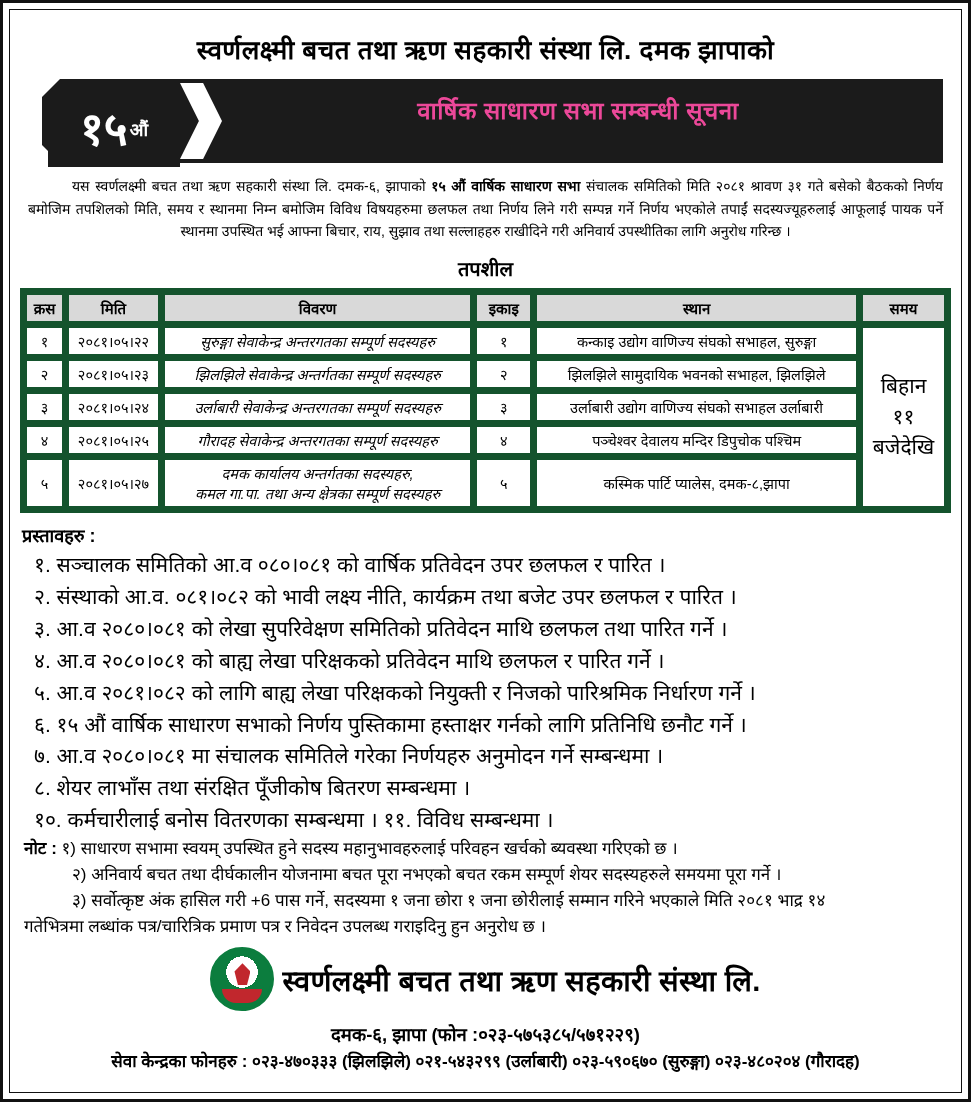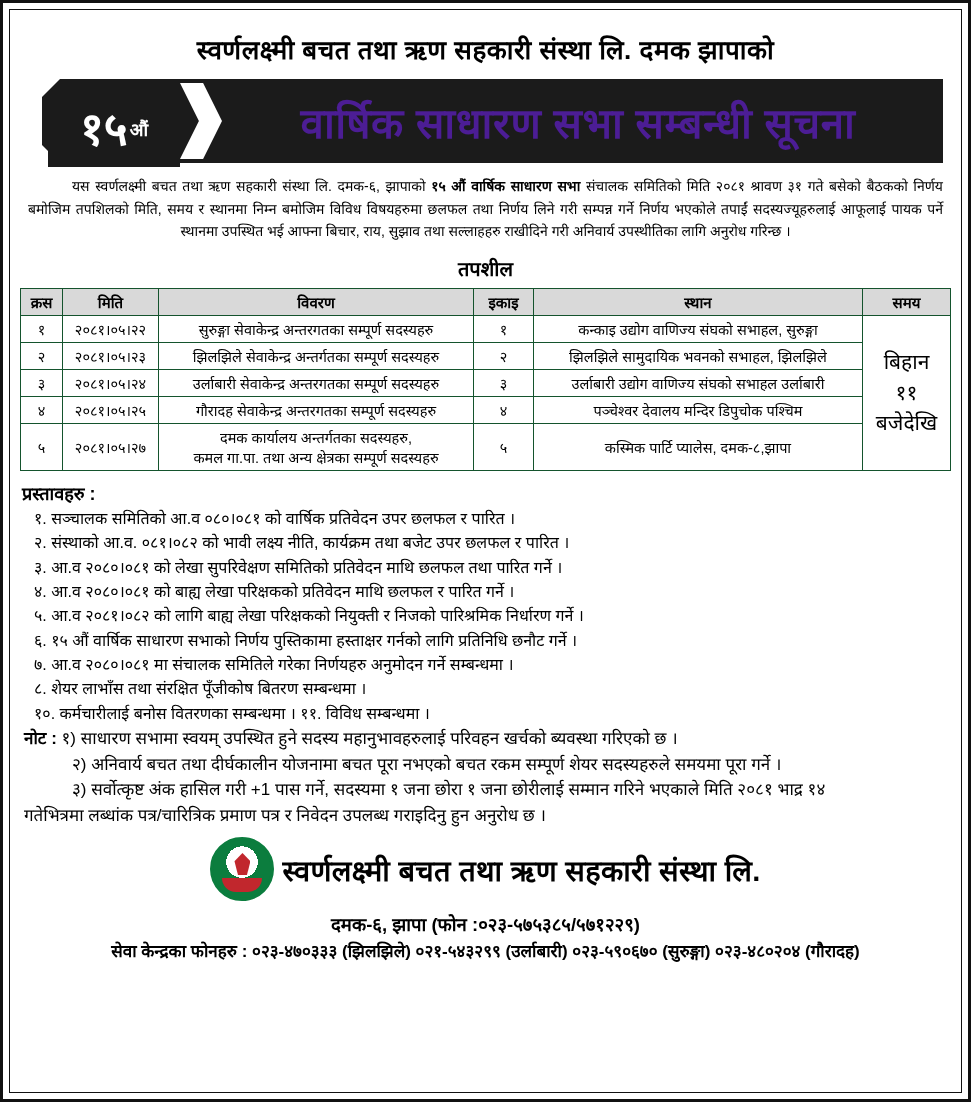--- a/index.html
+++ b/index.html
@@ -83,22 +83,22 @@
     height: 76px;
     background: #fff;
     clip-path: polygon(0 0, 55% 0, 100% 50%, 55% 100%, 0 100%, 45% 50%);
   }
   .banner-text {
     position: absolute;
     left: 205px;
     right: 20px;
     top: 18px;
     text-align: center;
-    color: #4c1d95;
-    font-size: 42px;
+    color: #ec4899;
+    font-size: 24px;
     font-weight: bold;
     letter-spacing: 0.5px;
   }
 
   
   .para {
     font-size: 14px;
     line-height: 1.62;
     text-align: justify;
     text-align-last: center;
@@ -114,50 +114,50 @@
     margin: 8px 0 6px 0;
   }
 
   
   table.detail {
     width: 100%;
     border-collapse: collapse;
     font-size: 14.5px;
   }
   table.detail th, table.detail td {
-    border: 1px solid #14532d;
+    border: 7px solid #14532d;
     padding: 3px 4px;
     text-align: center;
     vertical-align: middle;
   }
   table.detail thead th {
     background: #d9d9d9;
     font-weight: bold;
     font-size: 15px;
   }
-  td.desc { text-align: center; }
+  td.desc { text-align: center; font-style: italic; }
   td.time {
     font-weight: normal;
     font-size: 21px;
     line-height: 1.45;
     width: 88px;
   }
   .col-krom { width: 42px; }
   .col-miti { width: 96px; }
   .col-ikai { width: 60px; }
 
   
   .prop-title {
     font-size: 18px;
     font-weight: bold;
     margin: 10px 0 2px 2px;
   }
   .prop-list { margin: 0; padding: 0 4px; }
   .prop-item {
-    font-size: 16px;
+    font-size: 21px;
     line-height: 1.52;
     padding: 0 0 0 10px;
   }
   .note-block { }
   .note-line {
     font-size: 17px;
     line-height: 1.52;
     padding-left: 4px;
   }
   .note-lead { font-weight: bold; }
@@ -307,21 +307,21 @@
       <div class="prop-item">८. शेयर लाभाँस तथा संरक्षित पूँजीकोष बितरण सम्बन्धमा ।</div>
       <div class="prop-item">१०. कर्मचारीलाई बनोस वितरणका सम्बन्धमा ।    ११. विविध सम्बन्धमा ।</div>
     </div>
 
     <div class="note-block">
       <div class="note-line">
         <span class="note-lead">नोट :</span>
         <span>१) साधारण सभामा स्वयम् उपस्थित हुने सदस्य महानुभावहरुलाई परिवहन खर्चको ब्यवस्था गरिएको छ ।</span>
       </div>
       <div class="note-line note-indent">२) अनिवार्य बचत तथा दीर्घकालीन योजनामा बचत पूरा नभएको बचत रकम सम्पूर्ण शेयर सदस्यहरुले समयमा पूरा गर्ने ।</div>
-      <div class="note-line note-indent2">३) सर्वोत्कृष्ट अंक हासिल गरी +1 पास गर्ने, सदस्यमा १ जना छोरा १ जना छोरीलाई सम्मान गरिने भएकाले मिति २०८१ भाद्र १४</div>
+      <div class="note-line note-indent2">३) सर्वोत्कृष्ट अंक हासिल गरी +6 पास गर्ने, सदस्यमा १ जना छोरा १ जना छोरीलाई सम्मान गरिने भएकाले मिति २०८१ भाद्र १४</div>
       <div class="note-line">गतेभित्रमा लब्धांक पत्र/चारित्रिक प्रमाण पत्र र निवेदन उपलब्ध गराइदिनु हुन अनुरोध छ ।</div>
     </div>
 
     <div class="footer">
       <div class="footer-row">
         <div class="logo"></div>
         <div class="footer-name">स्वर्णलक्ष्मी बचत तथा ऋण सहकारी संस्था लि.</div>
       </div>
       <div class="footer-addr">दमक-६,  झापा (फोन :०२३-५७५३८५/५७१२२९)</div>
       <div class="footer-contacts">सेवा केन्द्रका फोनहरु : ०२३-४७०३३३ (झिलझिले) ०२१-५४३२९९ (उर्लाबारी) ०२३-५९०६७० (सुरुङ्गा) ०२३-४८०२०४ (गौरादह)</div>

